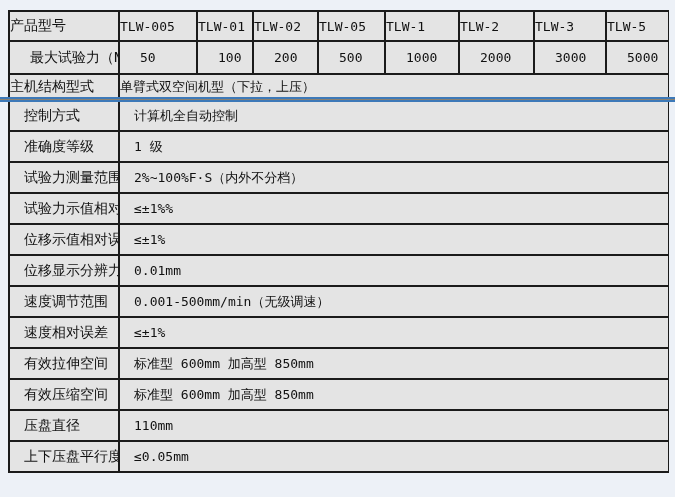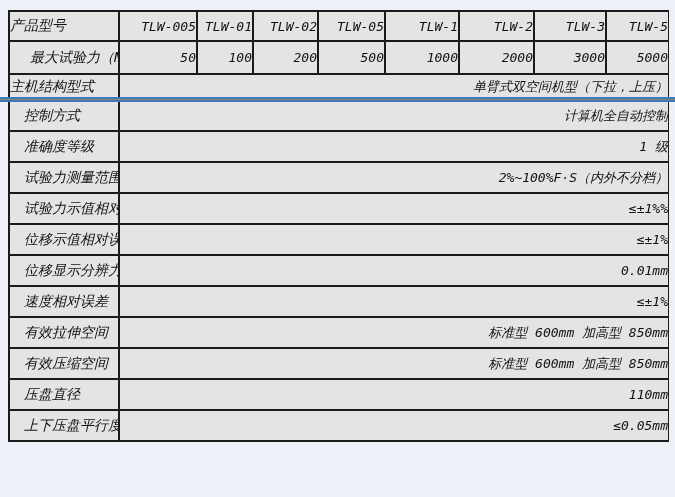--- a/index.html
+++ b/index.html
@@ -11,21 +11,20 @@
     background: #edf1f7;
     font-family: "DejaVu Sans Mono", "DejaVu Sans", sans-serif;
   }
   #table-clip {
     position: absolute;
     left: 8px;
     top: 10px;
     width: 661px;
     height: 484px;
     overflow: hidden;
-    font-style: italic;
   }
   table.spec {
     border-collapse: collapse;
     table-layout: fixed;
     width: 660px;
     background: #e4e4e4;
   }
   table.spec td {
     border: 2px solid #1b1b1b;
     color: #111;
@@ -33,21 +32,21 @@
     vertical-align: middle;
     overflow: hidden;
     white-space: nowrap;
   }
   td.label {
     text-align: left;
     padding-left: 9px;
     font-size: 14px;
   }
   td.val {
-    text-align: right;
+    text-align: left;
     font-size: 13px;
   }
   tr.r-header td { height: 28px; }
   tr.r-force  td { height: 31px; padding-left: 20px; }
   tr.r-spec0  td { height: 24px; }
   tr.r-spec   td { height: 29px; padding-left: 14px; }
   #blue-divider {
     position: absolute;
     left: 0;
     top: 96px;
@@ -121,20 +120,24 @@
     </tr>
     <tr class="r-spec">
       <td class="label">位移示值相对误</td>
       <td class="val" colspan="8">≤±1%</td>
     </tr>
     <tr class="r-spec">
       <td class="label">位移显示分辨力</td>
       <td class="val" colspan="8">0.01mm</td>
     </tr>
     <tr class="r-spec">
+      <td class="label">速度调节范围</td>
+      <td class="val" colspan="8">0.001-500mm/min（无级调速）</td>
+    </tr>
+    <tr class="r-spec">
       <td class="label">速度相对误差</td>
       <td class="val" colspan="8">≤±1%</td>
     </tr>
     <tr class="r-spec">
       <td class="label">有效拉伸空间</td>
       <td class="val" colspan="8">标准型 600mm 加高型 850mm</td>
     </tr>
     <tr class="r-spec">
       <td class="label">有效压缩空间</td>
       <td class="val" colspan="8">标准型 600mm 加高型 850mm</td>

